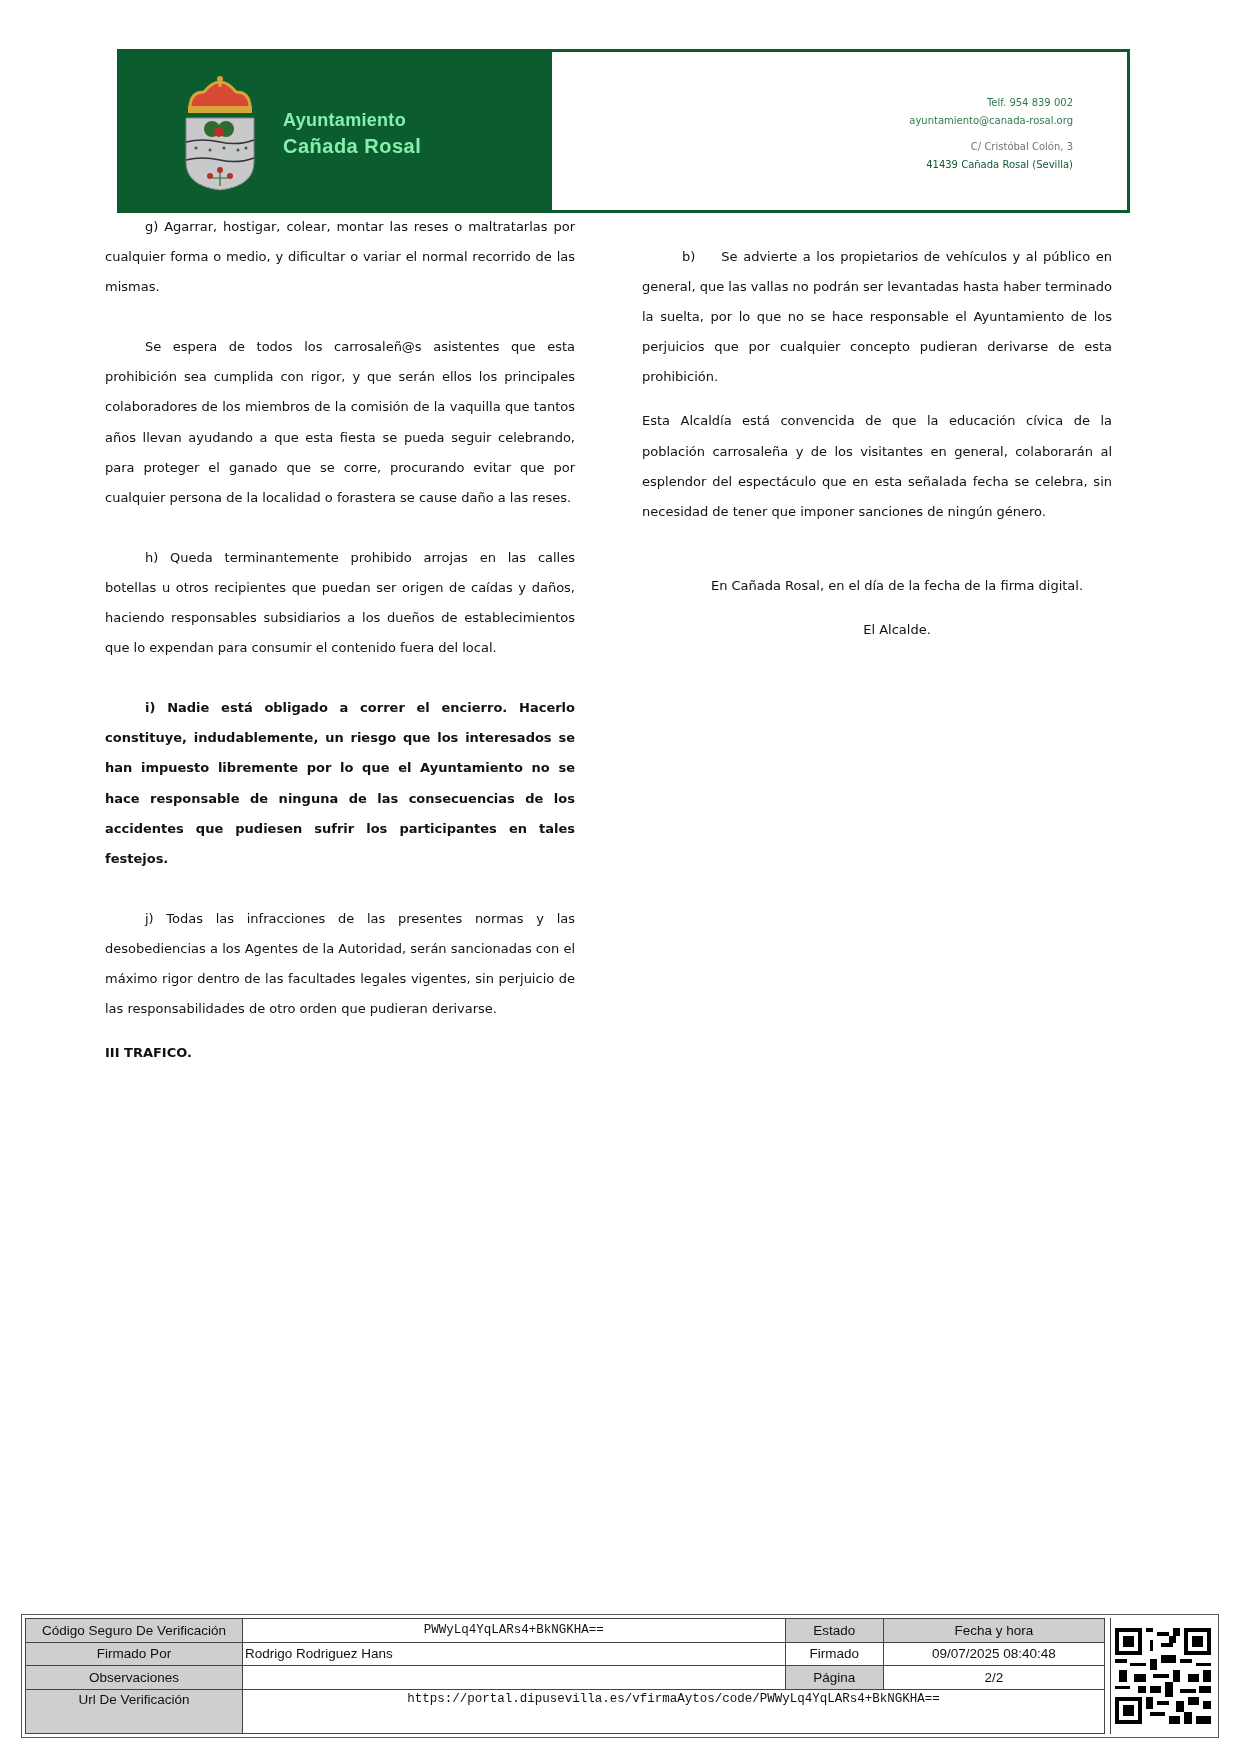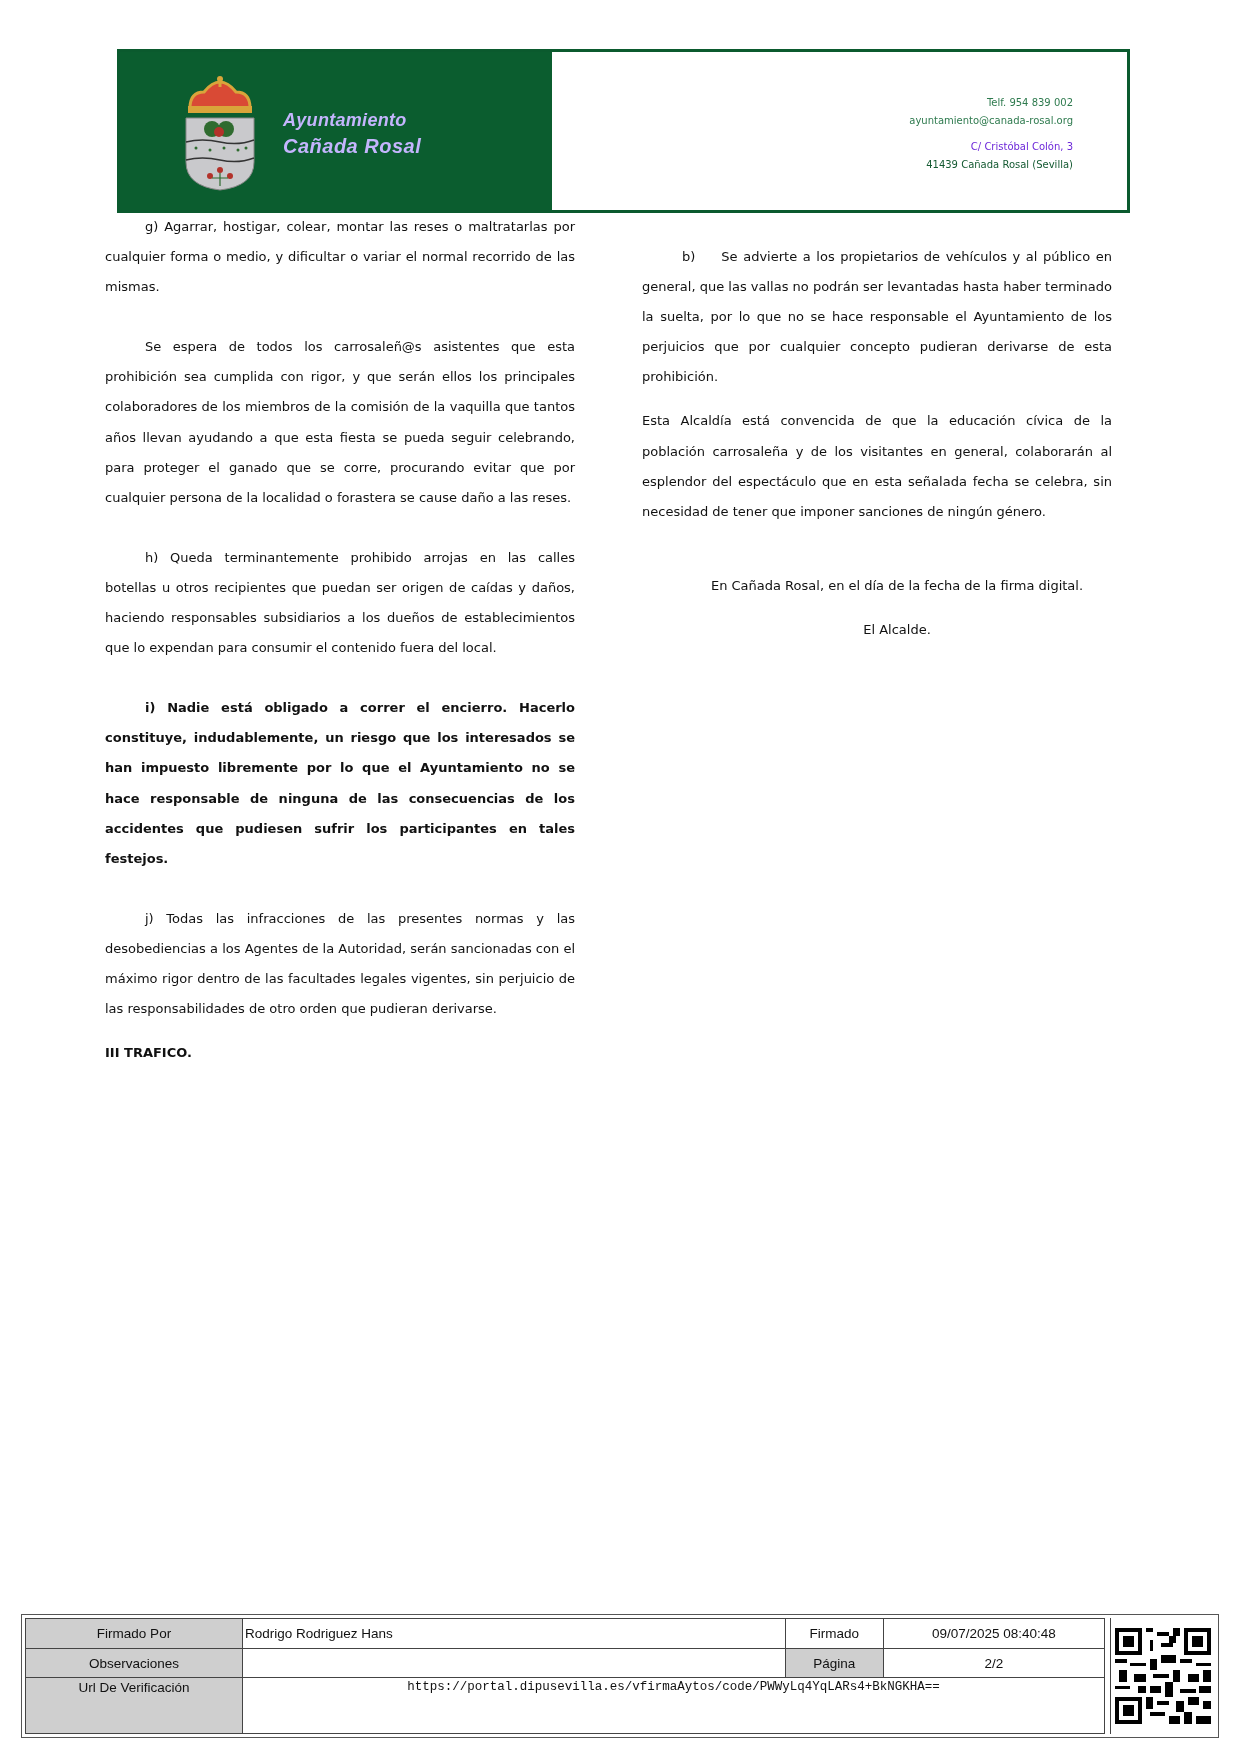--- a/index.html
+++ b/index.html
@@ -2,26 +2,26 @@
 <html><head>
 <meta charset="utf-8">
 <style>
   html, body { margin: 0; padding: 0; background: #ffffff; }
   body { width: 1240px; height: 1755px; position: relative; overflow: hidden; font-family: "Liberation Sans", "DejaVu Sans", sans-serif; color: #111; }
 
   
   .header { position: absolute; left: 117px; top: 49px; width: 1013px; height: 164px; border: 3px solid #0b5a2e; box-sizing: border-box; display: flex; }
   .header-left { width: 432px; height: 100%; background: #0b5d2f; position: relative; }
   .crest { position: absolute; left: 62px; top: 22px; width: 76px; height: 118px; }
-  .brand { position: absolute; left: 163px; top: 58px; color: #c4b5fd; font-style: italic; font-weight: bold; }
+  .brand { position: absolute; left: 163px; top: 58px; color: #86efac; font-weight: bold; }
   .brand .l1 { font-size: 18px; letter-spacing: 0.3px; }
   .brand .l2 { font-size: 20px; margin-top: 4px; letter-spacing: 0.5px; }
   .header-right { flex: 1; position: relative; }
   .contact { position: absolute; right: 54px; top: 42px; text-align: right; color: #2e7a4e; font-size: 10px; line-height: 18px; font-family: "DejaVu Sans", sans-serif; }
-  .contact .addr { color: #6d28d9; margin-top: 8px; }
+  .contact .addr { color: #737373; margin-top: 8px; }
 
   
   .col { position: absolute; top: 212px; font-family: "DejaVu Sans", sans-serif; font-size: 13px; line-height: 30.1px; text-align: justify; color: #111; }
   .col-left { left: 105px; width: 470px; }
   .col-right { left: 642px; width: 470px; }
   .col p { margin: 0; }
   .indent { text-indent: 40px; }
   .gap1 { height: 30px; }
   .gap-small { height: 14px; }
   .bold { font-weight: bold; }
@@ -113,20 +113,26 @@
 
 <div class="verif">
   <table class="vtable">
     <colgroup>
       <col style="width:212px">
         <col style="width:530px">
         <col style="width:96px">
         <col style="width:216px">
     </colgroup>
     <tbody>
+        <tr>
+      <td class="lab">Código Seguro De Verificación</td>
+      <td class="mono">PWWyLq4YqLARs4+BkNGKHA==</td>
+      <td class="lab">Estado</td>
+      <td class="lab">Fecha y hora</td>
+    </tr>
     <tr>
       <td class="lab">Firmado Por</td>
       <td>Rodrigo Rodriguez Hans</td>
       <td style="text-align:center">Firmado</td>
       <td style="text-align:center">09/07/2025 08:40:48</td>
     </tr>
     <tr>
       <td class="lab">Observaciones</td>
       <td></td>
       <td class="lab">Página</td>

